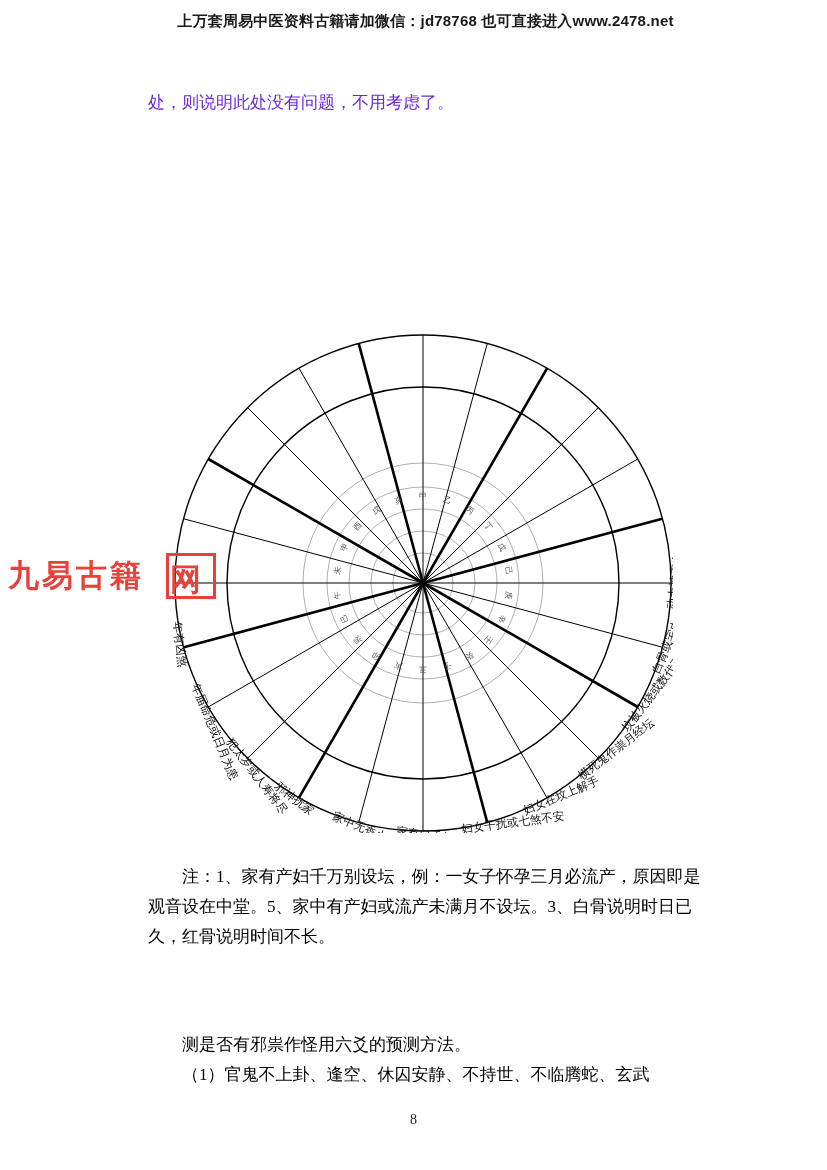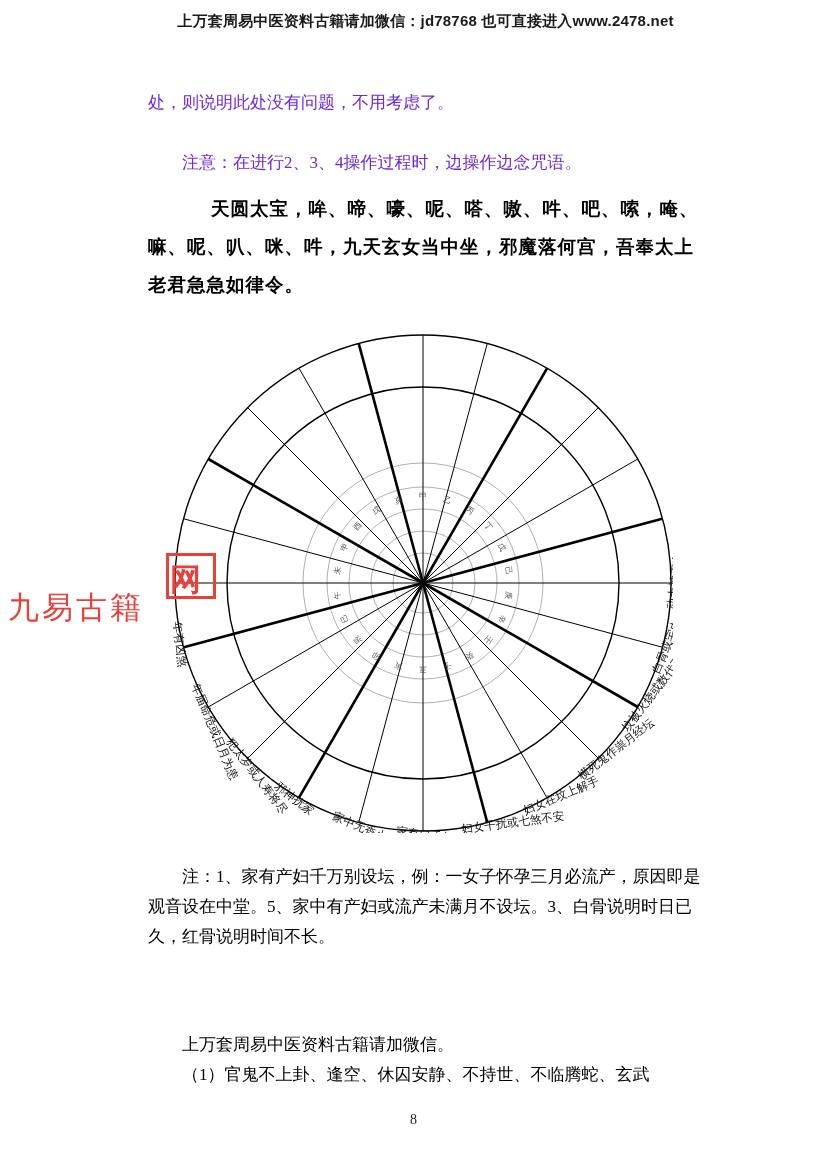--- a/index.html
+++ b/index.html
@@ -75,25 +75,24 @@
     width: 300px;
     height: 50px;
     pointer-events: none;
   }
   .wm-text {
     position: absolute;
     left: 0;
     top: 0;
     font-family: "Liberation Sans", sans-serif;
     font-size: 31px;
-    font-weight: normal;
+    font-weight: bold;
     color: #e8403a;
     letter-spacing: 3px;
     white-space: nowrap;
-    margin-top: 32px;
   }
   .wm-box {
     position: absolute;
     left: 158px;
     top: -2px;
     width: 50px;
     height: 46px;
     border: 3px solid #e8403a;
     box-sizing: border-box;
   }
@@ -154,23 +153,21 @@
   }
 </style>
 </head>
 <body>
 
 <div class="page">
 
   <div class="header-ad">上万套周易中医资料古籍请加微信：jd78768 也可直接进入www.2478.net</div>
 
   <div class="body-text p1">处，则说明此处没有问题，不用考虑了。</div>
-  <div class="body-text p3">注意：在进行2、3、4操作过程时，边操作边念咒语。</div>
-
-  <div class="chant">天圆太宝，哞、啼、嚎、呢、嗒、嗷、吽、吧、嗦，唵、嘛、呢、叭、咪、吽，九天玄女当中坐，邪魔落何宫，吾奉太上老君急急如律令。</div>
+
 
   <div class="wheel-wrap">
     <svg width="500" height="500" viewBox="0 0 500 500" xmlns="http://www.w3.org/2000/svg">
       <defs>
         <style>
           .sector-line { stroke:#000; stroke-width:1; }
           .sector-line-bold { stroke:#000; stroke-width:2.6; }
           .ring { fill:none; stroke:#000; stroke-width:1.4; }
           .ring-thin { fill:none; stroke:#9a9a9a; stroke-width:0.8; }
           .lbl { font-family:"Liberation Sans", sans-serif; font-size:11.5px; fill:#111; }
@@ -266,17 +263,17 @@
     </svg>
   </div>
 
   <div class="watermark">
     <span class="wm-text">九易古籍</span>
     <span class="wm-box"></span>
     <span class="wm-box-char">网</span>
   </div>
 
   <div class="note">注：1、家有产妇千万别设坛，例：一女子怀孕三月必流产，原因即是观音设在中堂。5、家中有产妇或流产未满月不设坛。3、白骨说明时日已久，红骨说明时间不长。</div>
-  <div class="sec-body">上万套周易中医资料古籍请加微信。</div>
+  <div class="sec-body">测是否有邪祟作怪用六爻的预测方法。</div>
   <div class="sec-item">（1）官鬼不上卦、逢空、休囚安静、不持世、不临腾蛇、玄武</div>
 
   <div class="page-num">8</div>
 </div>
 
 </body></html>

